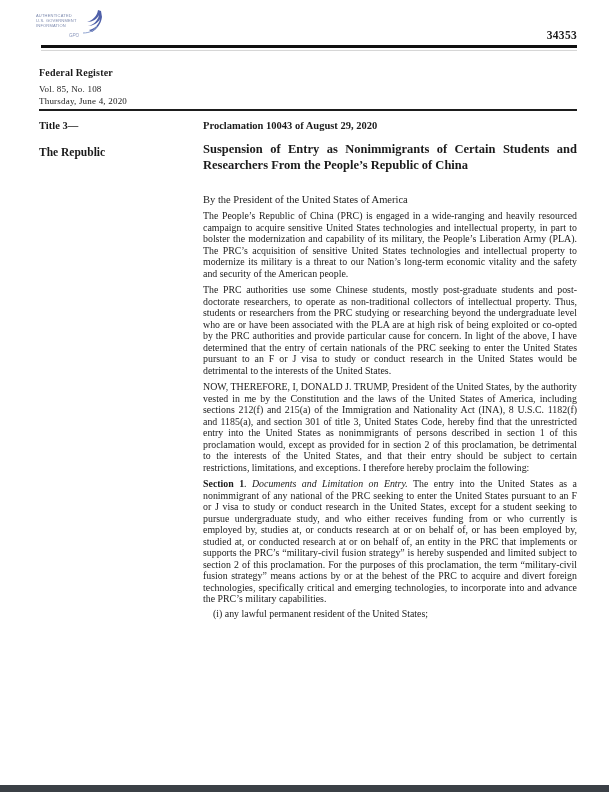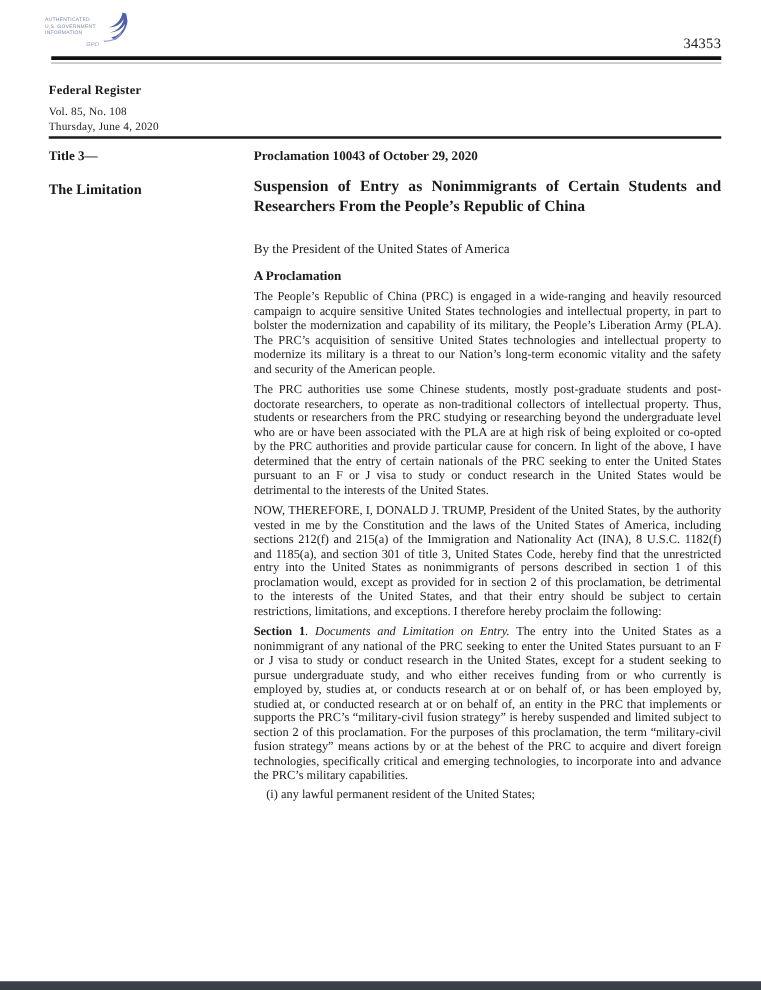--- a/index.html
+++ b/index.html
@@ -14,21 +14,21 @@
     overflow: hidden;
   }
 
   
   .gpo-logo { position: absolute; left: 36px; top: 9px; display: flex; align-items: flex-start; }
   .gpo-text { font-family: "Liberation Sans", sans-serif; font-size: 4px; line-height: 5px; color: #7c89ae; letter-spacing: 0.2px; margin-top: 4px; }
   .gpo-swoosh { margin-left: 1px; }
   .gpo-sub { font-family: "Liberation Sans", sans-serif; font-size: 4.5px; font-style: italic; color: #8c98bd; position: absolute; left: 33px; top: 24px; }
 
   
-  .page-number { position: absolute; top: 29px; right: 32px; font-size: 11.5px; font-weight: normal; letter-spacing: 0.3px; }
+  .page-number { position: absolute; top: 29px; right: 32px; font-size: 11.5px; font-weight: bold; letter-spacing: 0.3px; }
   .rule-thick { position: absolute; left: 41px; right: 32px; top: 45px; height: 3px; background: #101010; }
   .rule-gray  { position: absolute; left: 41px; right: 32px; top: 50px; height: 1px; background: #8f8f8f; border-bottom: 1px solid #d6d6d6; }
 
   
   .masthead-left { position: absolute; left: 39px; top: 67px; }
   .fr-title { font-size: 10px; font-weight: bold; letter-spacing: 0.2px; }
   .fr-vol   { font-size: 9px; margin-top: 6px; letter-spacing: 0.2px; }
   .fr-date  { font-size: 9px; margin-top: 2px; letter-spacing: 0.2px; }
   .section-title {
     position: absolute; left: 203px; top: 49px;
@@ -79,28 +79,27 @@
 
   <div class="masthead-left">
     <div class="fr-title">Federal Register</div>
     <div class="fr-vol">Vol. 85, No. 108</div>
     <div class="fr-date">Thursday, June 4, 2020</div>
   </div>
   <div class="rule-header-bottom"></div>
 
   <div class="left-col">
     <div class="title3">Title 3—</div>
-    <div class="the-president">The Limitation</div>
+    <div class="the-president">The Republic</div>
   </div>
 
   <div class="main-col">
-    <div class="proc-line">Proclamation 10043 of October 29, 2020</div>
+    <div class="proc-line">Proclamation 10043 of August 29, 2020</div>
     <div class="doc-title">Suspension of Entry as Nonimmigrants of Certain Students and Researchers From the People’s Republic of China</div>
     <div class="byline">By the President of the United States of America</div>
-    <div class="a-proclamation">A Proclamation</div>
 
     <p class="body-para">The People’s Republic of China (PRC) is engaged in a wide-ranging and heavily resourced campaign to acquire sensitive United States technologies and intellectual property, in part to bolster the modernization and capability of its military, the People’s Liberation Army (PLA). The PRC’s acquisition of sensitive United States technologies and intellectual property to modernize its military is a threat to our Nation’s long-term economic vitality and the safety and security of the American people.</p>
     <p class="body-para">The PRC authorities use some Chinese students, mostly post-graduate students and post-doctorate researchers, to operate as non-traditional collectors of intellectual property. Thus, students or researchers from the PRC studying or researching beyond the undergraduate level who are or have been associated with the PLA are at high risk of being exploited or co-opted by the PRC authorities and provide particular cause for concern. In light of the above, I have determined that the entry of certain nationals of the PRC seeking to enter the United States pursuant to an F or J visa to study or conduct research in the United States would be detrimental to the interests of the United States.</p>
     <p class="body-para">NOW, THEREFORE, I, DONALD J. TRUMP, President of the United States, by the authority vested in me by the Constitution and the laws of the United States of America, including sections 212(f) and 215(a) of the Immigration and Nationality Act (INA), 8 U.S.C. 1182(f) and 1185(a), and section 301 of title 3, United States Code, hereby find that the unrestricted entry into the United States as nonimmigrants of persons described in section 1 of this proclamation would, except as provided for in section 2 of this proclamation, be detrimental to the interests of the United States, and that their entry should be subject to certain restrictions, limitations, and exceptions. I therefore hereby proclaim the following:</p>
 
     <p class="body-para"><span class="sec-label">Section 1</span><span>.</span>
       <span class="sec-name">Documents and Limitation on Entry.</span>
       <span>The entry into the United States as a nonimmigrant of any national of the PRC seeking to enter the United States pursuant to an F or J visa to study or conduct research in the United States, except for a student seeking to pursue undergraduate study, and who either receives funding from or who currently is employed by, studies at, or conducts research at or on behalf of, or has been employed by, studied at, or conducted research at or on behalf of, an entity in the PRC that implements or supports the PRC’s “military-civil fusion strategy” is hereby suspended and limited subject to section 2 of this proclamation. For the purposes of this proclamation, the term “military-civil fusion strategy” means actions by or at the behest of the PRC to acquire and divert foreign technologies, specifically critical and emerging technologies, to incorporate into and advance the PRC’s military capabilities.</span></p>
 
 

